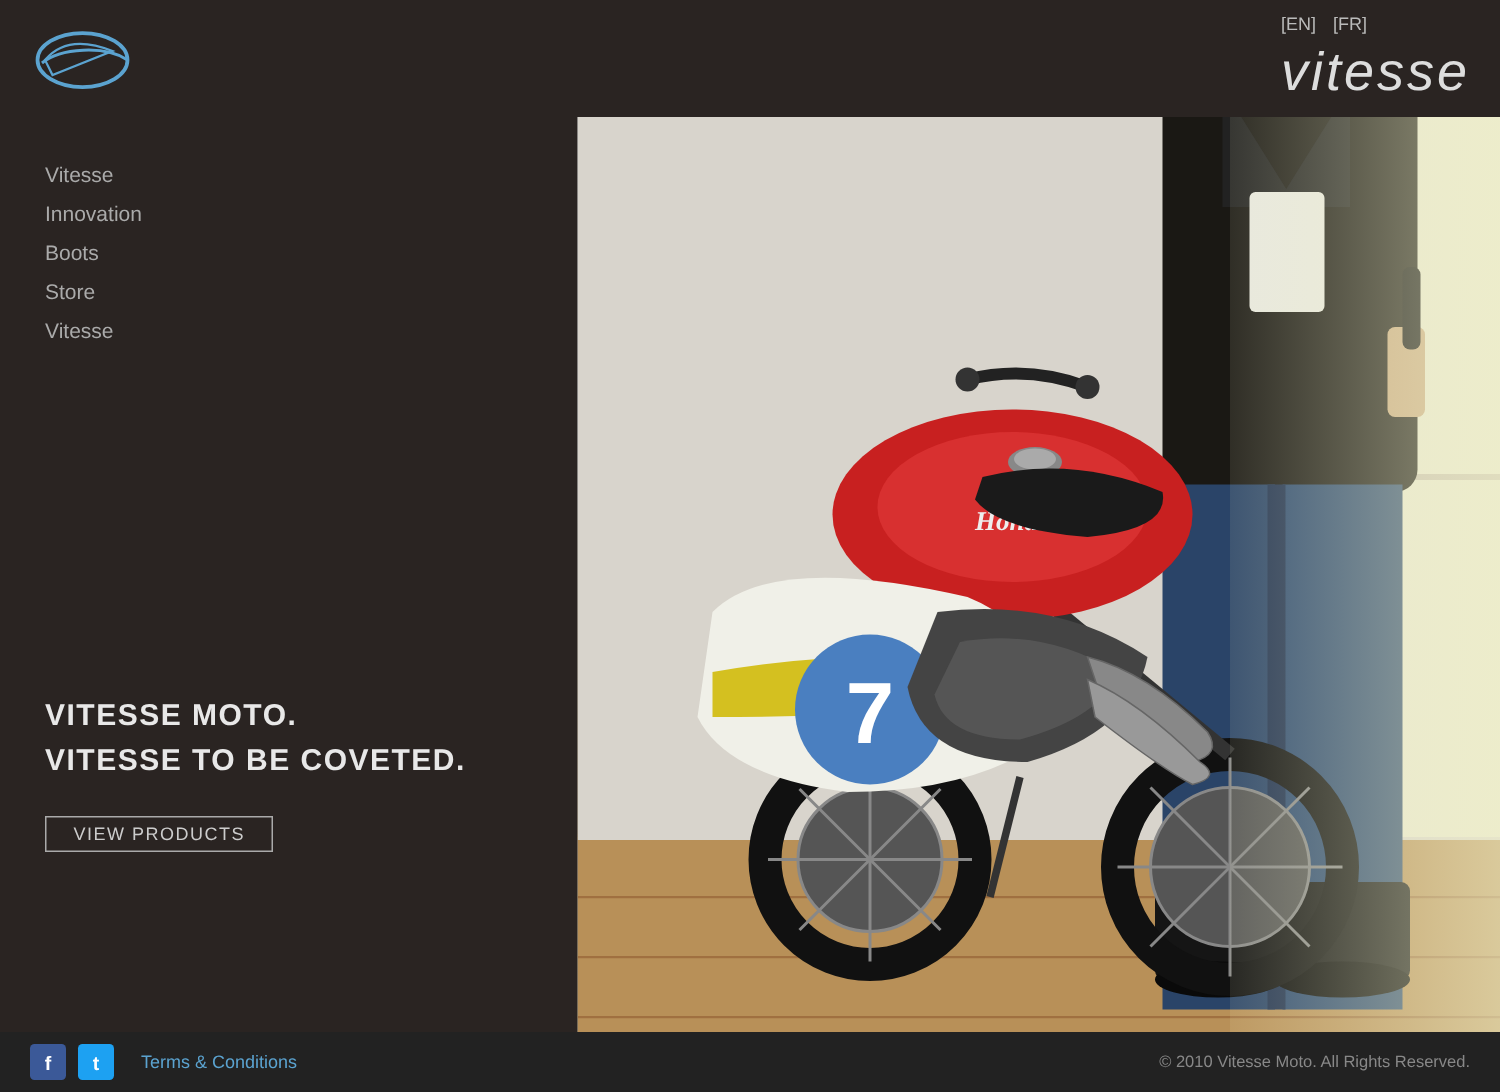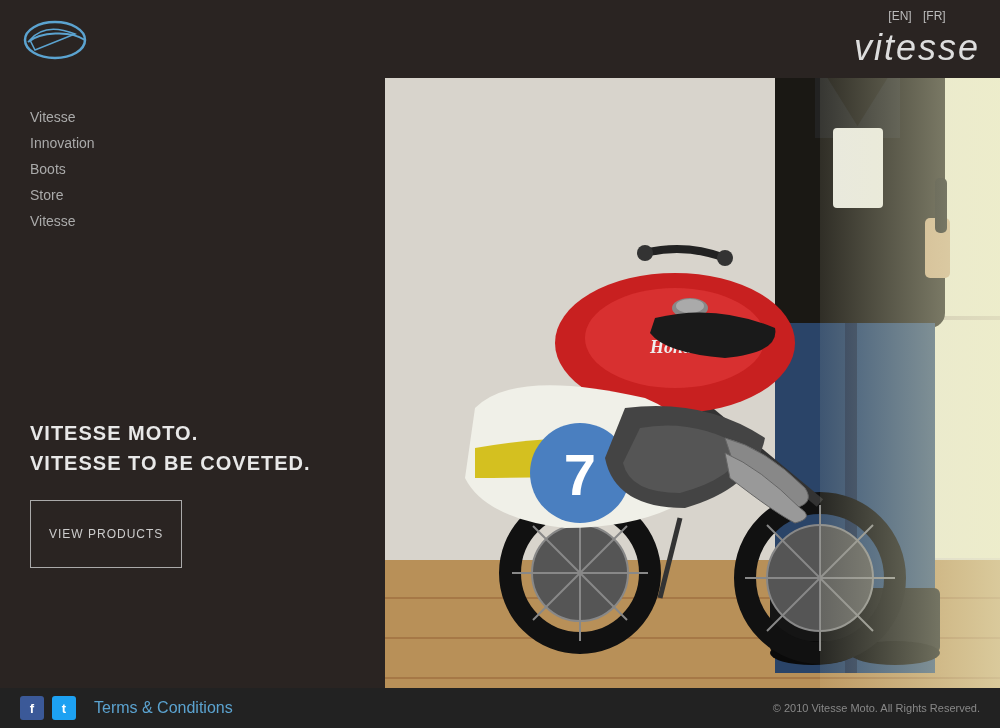--- a/index.html
+++ b/index.html
@@ -30,21 +30,21 @@
     }
 
     .logo-icon {
       width: 80px;
       height: 55px;
     }
 
     #lang-brand {
       display: flex;
       flex-direction: column;
-      align-items: center;
+      align-items: flex-start;
     }
 
     #lang-switcher {
       font-size: 12px;
       color: #aaa;
       margin-bottom: 4px;
     }
 
     #lang-switcher span {
       cursor: pointer;
@@ -95,21 +95,21 @@
     #hero-headline {
       font-size: 20px;
       font-weight: bold;
       color: #e8e8e8;
       letter-spacing: 1px;
       line-height: 1.5;
     }
 
     #view-products-btn {
       margin-top: 22px;
-      padding: 26px 18px;
+      padding: 4px 18px;
       border: 1px solid #aaa;
       background: transparent;
       color: #ccc;
       font-size: 12px;
       cursor: pointer;
       letter-spacing: 1px;
     }
 
     
     #main-image {
@@ -170,21 +170,21 @@
       color: #fff;
       cursor: pointer;
     }
 
     .social-icon.twitter {
       background: #1da1f2;
     }
 
     #terms-link {
       color: #5ba3d0;
-      font-size: 16px;
+      font-size: 12px;
       text-decoration: none;
       cursor: pointer;
       margin-left: 10px;
     }
 
     #footer-right {
       font-size: 11px;
       color: #888;
     }
   </style>

